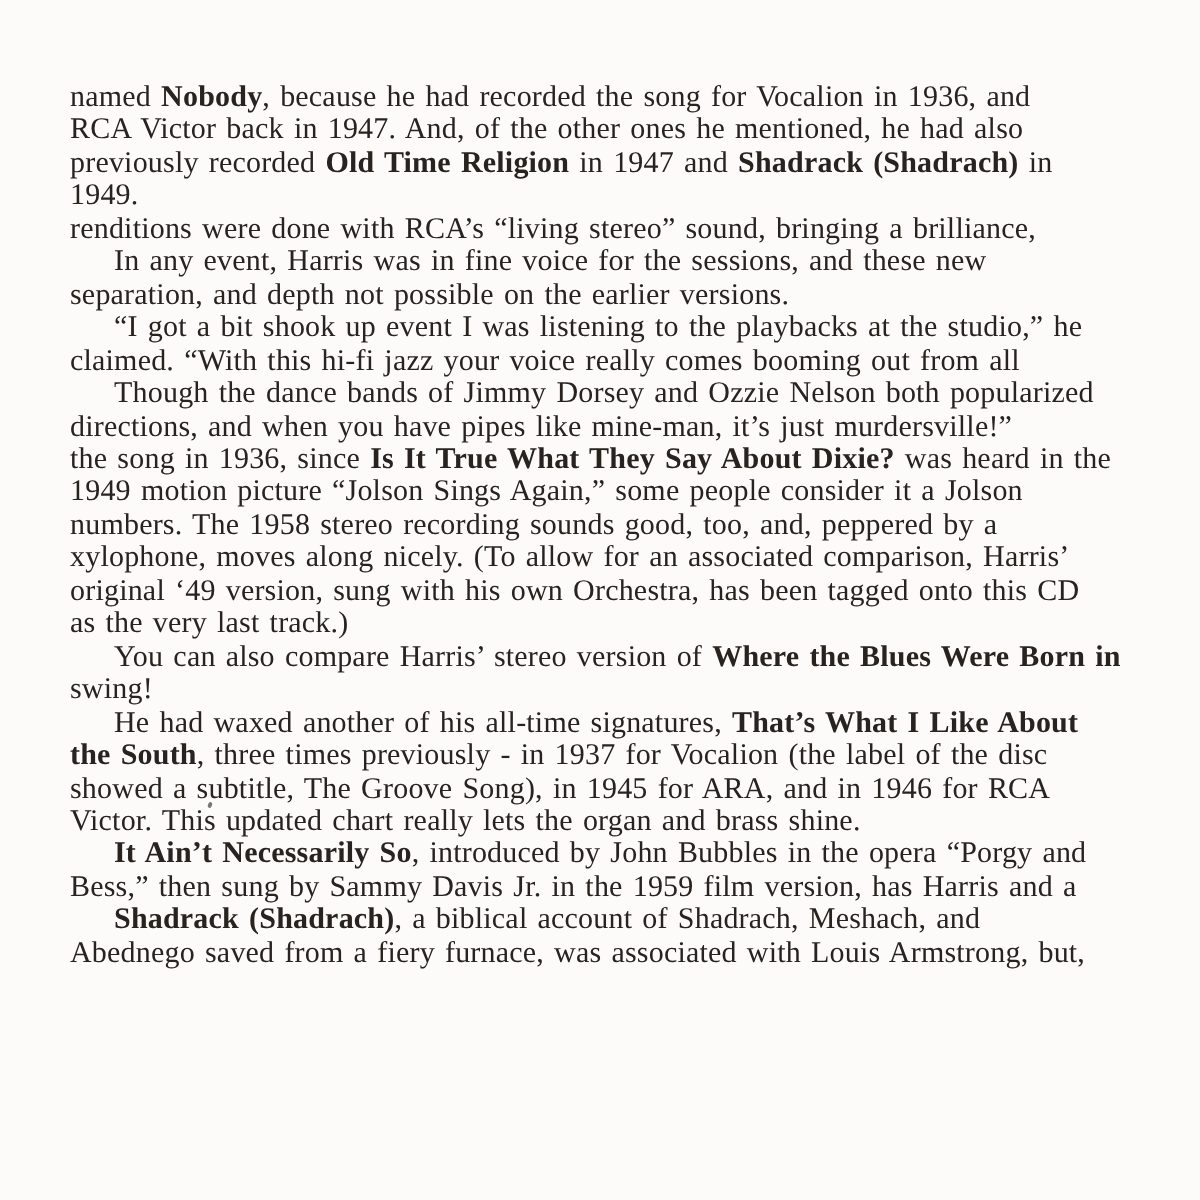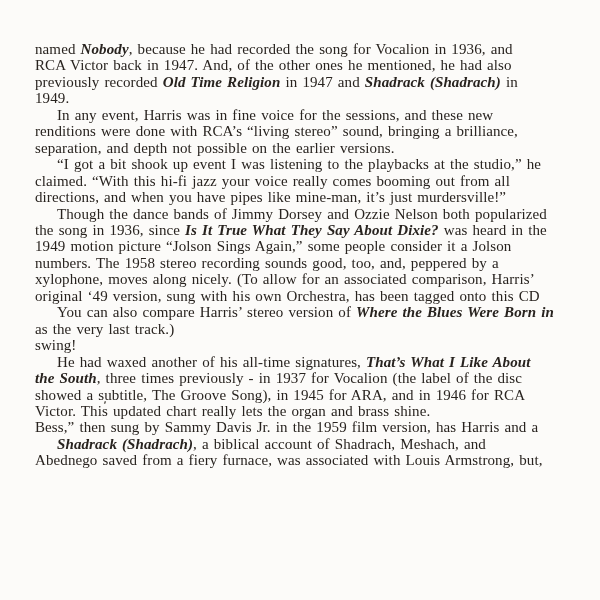--- a/index.html
+++ b/index.html
@@ -23,21 +23,21 @@
     word-spacing: 1.2px;
   }
   .line {
     white-space: nowrap;
   }
   .line.indent {
     padding-left: 22px;
   }
   .n  { font-style: normal; }
   .i  { }
-  .bi { font-style: italic; font-weight: bold; }
+  .bi { font-weight: bold; }
   .ink-speck {
     position: absolute;
     left: 104px;
     top: 401px;
     width: 2px;
     height: 3px;
     background: #5a564f;
     border-radius: 50%;
     transform: rotate(20deg);
     opacity: 0.8;
@@ -45,37 +45,38 @@
 </style>
 </head>
 <body>
 
 <div class="page" style="background: rgb(252, 251, 249);">
   <div class="text-block" style="background: transparent; color: rgb(40, 35, 31);">
       <div class="line"><span class="n">named </span><span class="bi">Nobody</span><span class="n">, because he had recorded the song for </span><span class="i">Vocalion</span><span class="n"> in 1936, and</span></div>
       <div class="line"><span class="i">RCA Victor</span><span class="n"> back in 1947. And, of the other ones he mentioned, he had also</span></div>
       <div class="line"><span class="n">previously recorded </span><span class="bi">Old Time Religion</span><span class="n"> in 1947 and </span><span class="bi">Shadrack (Shadrach)</span><span class="n"> in</span></div>
       <div class="line"><span class="n">1949.</span></div>
+      <div class="line"><span class="n">renditions were done with </span><span class="i">RCA</span><span class="n">’s “living stereo” sound, bringing a brilliance,</span></div>
       <div class="line indent"><span class="n">In any event, Harris was in fine voice for the sessions, and these new</span></div>
-      <div class="line"><span class="n">renditions were done with </span><span class="i">RCA</span><span class="n">’s “living stereo” sound, bringing a brilliance,</span></div>
       <div class="line"><span class="n">separation, and depth not possible on the earlier versions.</span></div>
       <div class="line indent"><span class="n">“I got a bit shook up event I was listening to the playbacks at the studio,” he</span></div>
       <div class="line"><span class="n">claimed. “With this hi-fi jazz your voice really comes booming out from all</span></div>
+      <div class="line indent"><span class="n">Though the dance bands of Jimmy Dorsey and Ozzie Nelson both popularized</span></div>
       <div class="line"><span class="n">directions, and when you have pipes like mine-man, it’s just murdersville!”</span></div>
-      <div class="line indent"><span class="n">Though the dance bands of Jimmy Dorsey and Ozzie Nelson both popularized</span></div>
       <div class="line"><span class="n">the song in 1936, since </span><span class="bi">Is It True What They Say About Dixie?</span><span class="n"> was heard in the</span></div>
       <div class="line"><span class="n">1949 motion picture </span><span class="i">“Jolson Sings Again,”</span><span class="n"> some people consider it a Jolson</span></div>
       <div class="line"><span class="n">numbers. The 1958 stereo recording sounds good, too, and, peppered by a</span></div>
       <div class="line"><span class="n">xylophone, moves along nicely. (To allow for an associated comparison, Harris’</span></div>
       <div class="line"><span class="n">original ‘49 version, sung with his own Orchestra, has been tagged onto this CD</span></div>
+      <div class="line"><span class="n">as the very last track.)</span></div>
       <div class="line indent"><span class="n">You can also compare Harris’ stereo version of </span><span class="bi">Where the Blues Were Born in</span></div>
-      <div class="line"><span class="n">as the very last track.)</span></div>
       <div class="line"><span class="n">swing!</span></div>
       <div class="line indent"><span class="n">He had waxed another of his all-time signatures, </span><span class="bi">That’s What I Like About</span></div>
       <div class="line"><span class="bi">the South</span><span class="n">, three times previously - in 1937 for </span><span class="i">Vocalion</span><span class="n"> (the label of the disc</span></div>
       <div class="line"><span class="n">showed a subtitle, </span><span class="i">The Groove Song</span><span class="n">), in 1945 for </span><span class="i">ARA</span><span class="n">, and in 1946 for </span><span class="i">RCA</span></div>
       <div class="line"><span class="i">Victor</span><span class="n">. This updated chart really lets the organ and brass shine.</span></div>
+      <div class="line indent"><span class="bi">It Ain’t Necessarily So</span><span class="n">, introduced by John Bubbles in the opera </span><span class="i">“Porgy and</span></div>
       <div class="line"><span class="i">Bess,”</span><span class="n"> then sung by Sammy Davis Jr. in the 1959 film version, has Harris and a</span></div>
       <div class="line indent"><span class="bi">Shadrack (Shadrach)</span><span class="n">, a biblical account of Shadrach, Meshach, and</span></div>
       <div class="line"><span class="n">Abednego saved from a fiery furnace, was associated with Louis Armstrong, but,</span></div>
     </div>
   <div class="ink-speck"></div>
 </div>
 
 </body></html>

